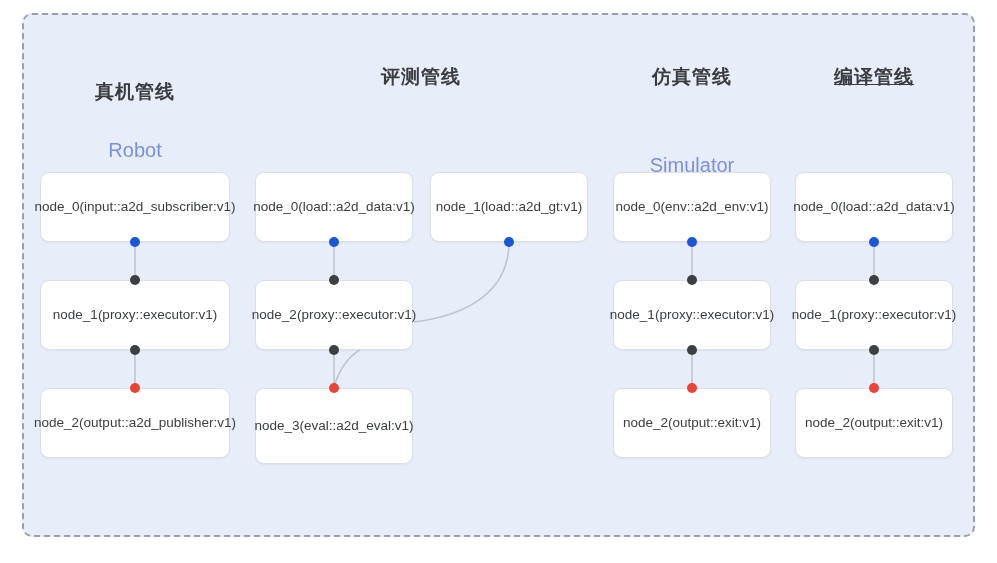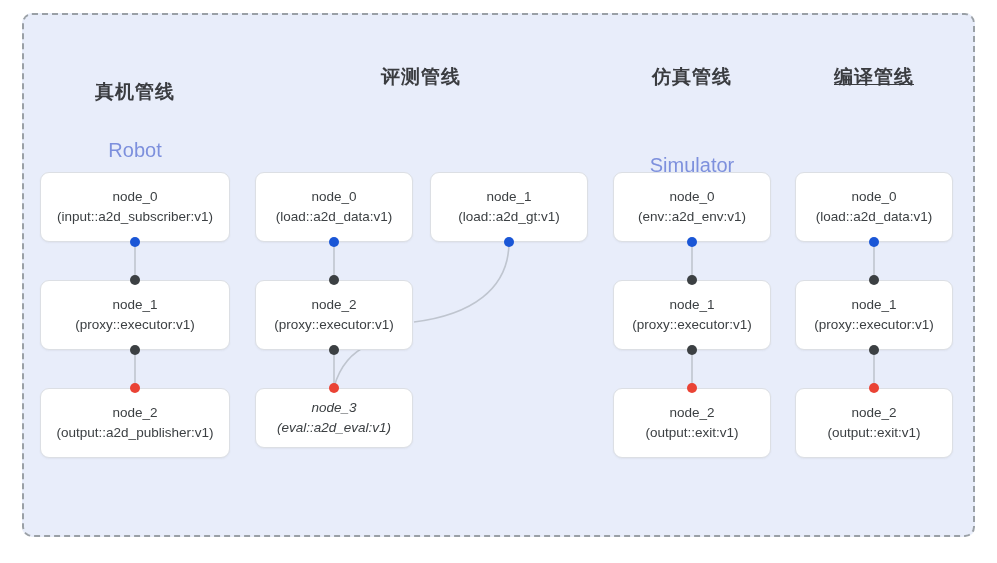--- a/index.html
+++ b/index.html
@@ -56,21 +56,20 @@
     color: #7d90dd;
     white-space: nowrap;
   }
   .node {
     position: absolute;
     box-sizing: border-box;
     background: #ffffff;
     border: 1px solid #dcdfe4;
     border-radius: 9px;
     display: flex;
-    flex-direction: column;
     align-items: center;
     justify-content: center;
     box-shadow: 0 1px 2px rgba(60,64,67,0.06);
   }
   .node-name {
     font-size: 13.5px;
     color: #3c4043;
     line-height: 20px;
     white-space: nowrap;
   }
@@ -151,21 +150,21 @@
   </div>
   <div class="port blue" style="left:509px; top:242px; width:10px; height:10px;"></div>
 
   <div class="node" style="left:255px; top:280px; width:158px; height:70px;">
     <div class="node-name">node_2</div>
     <div class="node-type">(proxy::executor:v1)</div>
   </div>
   <div class="port dark" style="left:334px; top:280px; width:10px; height:10px;"></div>
   <div class="port dark" style="left:334px; top:350px; width:10px; height:10px;"></div>
 
-  <div class="node" style="left:255px; top:388px; width:158px; height:60px;font-style:italic;">
+  <div class="node" style="left:255px; top:388px; width:158px; height:76px;">
     <div class="node-name">node_3</div>
     <div class="node-type">(eval::a2d_eval:v1)</div>
   </div>
   <div class="port red" style="left:334px; top:388px; width:10px; height:10px;"></div>
 
   <div class="col-title-cn" style="left:602px; top:64px; width:180px;">仿真管线</div>
   <div class="col-title-en" style="left:602px; top:124px; width:180px;margin-top:30px;">Simulator</div>
 
   <div class="node" style="left:613px; top:172px; width:158px; height:70px;">
     <div class="node-name">node_0</div>

